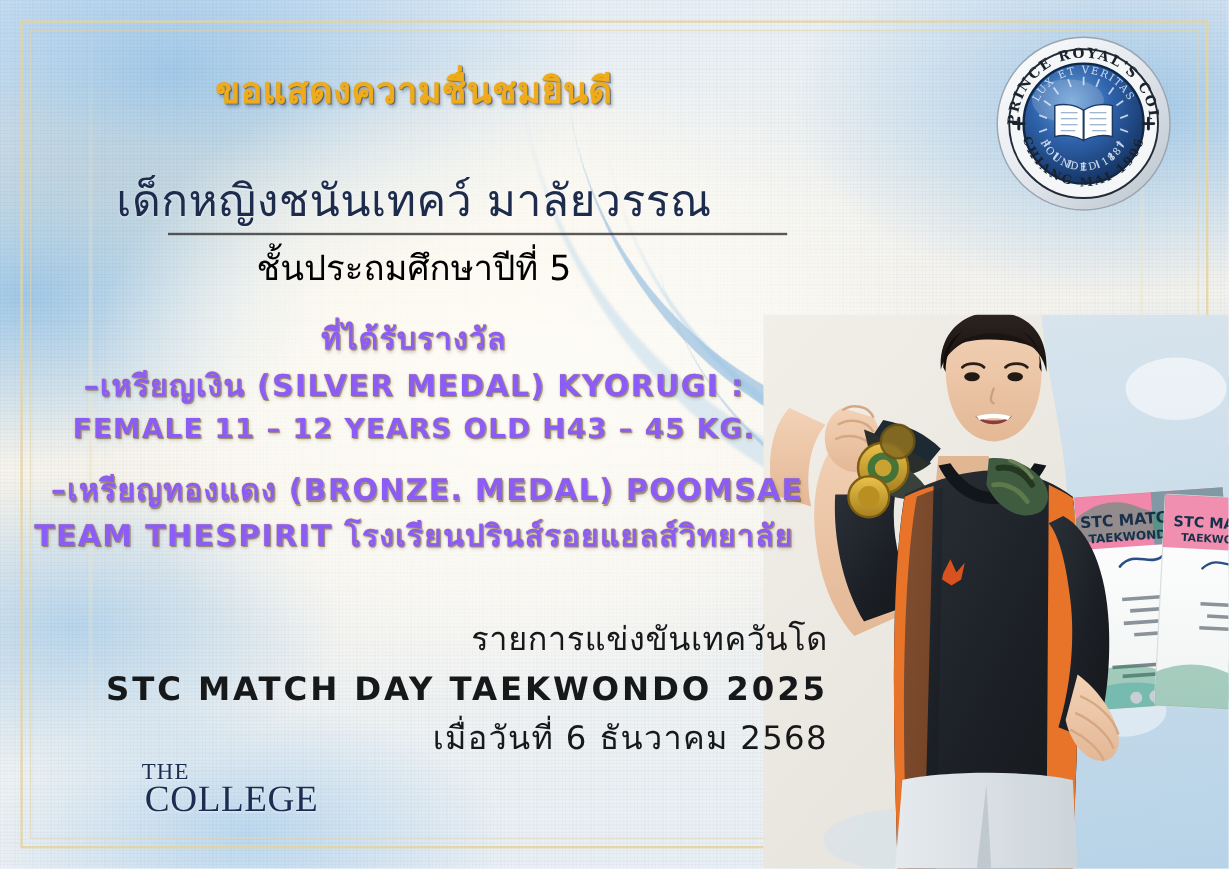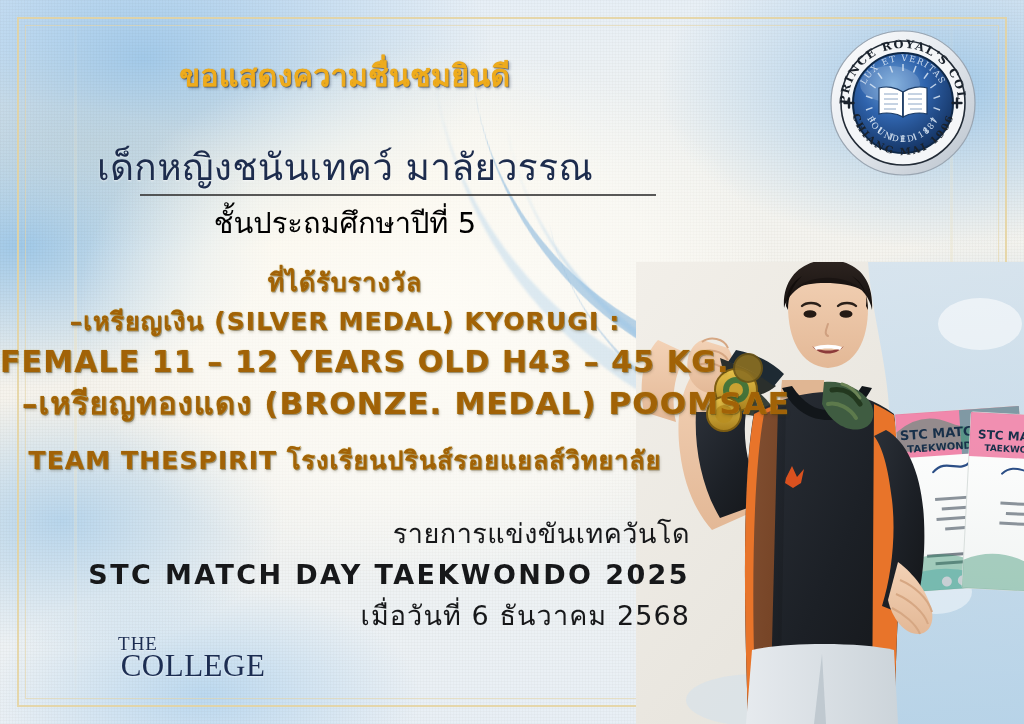--- a/index.html
+++ b/index.html
@@ -102,31 +102,31 @@
   .grade{
     position:absolute;left:0;top:200px;width:690px;text-align:center;
     font-family:"DejaVu Sans","Liberation Sans",sans-serif;
     font-size:29px;color:#000000;white-space:nowrap;
   }
 
   .award-block{position:absolute;left:0;top:270px;width:690px;text-align:center;}
   .award-line{
     font-family:"DejaVu Sans","Liberation Sans",sans-serif;
     font-weight:700;letter-spacing:1.1px;
-    color:#a16207;
+    color:#8b5cf6;
     text-shadow:
       0 0 1px #caa22a,
       1px 1px 0 rgba(60,48,16,.40),
       1px 2px 3px rgba(60,48,16,.25);
     white-space:nowrap;line-height:1.0;
   }
   .award-line.l0{font-size:25px;margin-bottom:14px;}
   .award-line.l1{font-size:25px;margin-bottom:13px;}
-  .award-line.l2{font-size:30px;margin-bottom:11px;}
-  .award-line.l3{font-size:31px;margin-bottom:29px;padding-left:22px;}
+  .award-line.l2{font-size:23px;margin-bottom:26px;}
+  .award-line.l3{font-size:25px;margin-bottom:13px;padding-left:22px;}
   .award-line.l4{font-size:25px;margin-bottom:13px;}
   .award-line.l5{font-size:25px;margin-bottom:0;}
 
   .event-block{position:absolute;left:0;top:520px;width:690px;text-align:right;}
   .event-line{
     font-family:"DejaVu Sans","Liberation Sans",sans-serif;
     color:#17181a;white-space:nowrap;line-height:1.0;
   }
   .event-line.e0{font-size:27px;letter-spacing:.5px;margin-bottom:14px;}
   .event-line.e1{font-size:27px;font-weight:600;letter-spacing:2.4px;margin-bottom:14px;}

